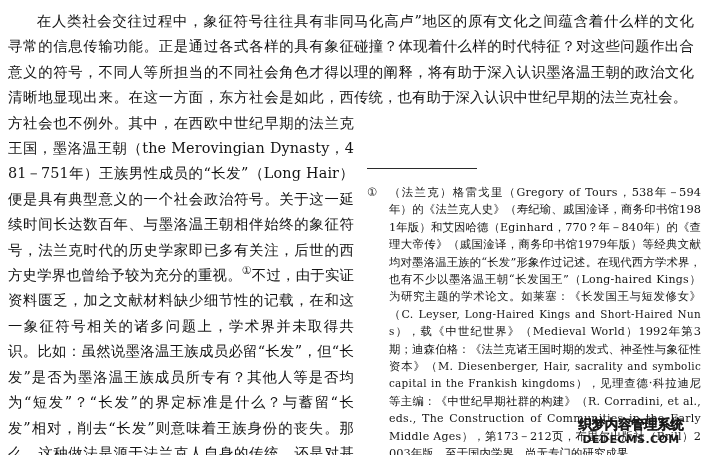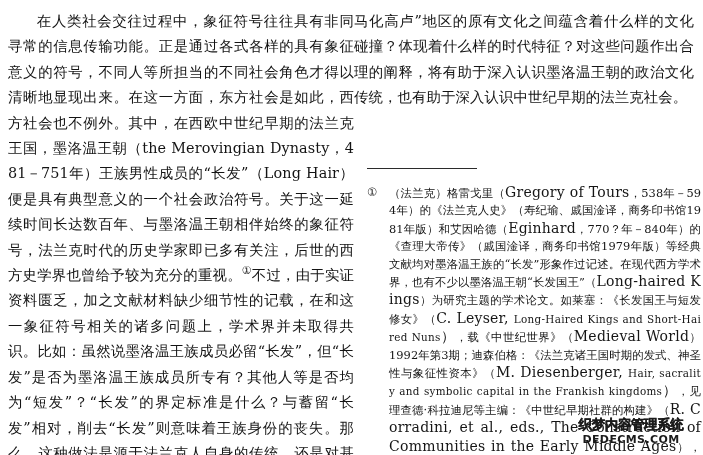--- a/index.html
+++ b/index.html
@@ -98,21 +98,21 @@
     font-size: 11.4px;
     line-height: 17.4px;
     text-align: justify;
     text-justify: inter-character;
     word-break: break-all;
     color: #151515;
     letter-spacing: 0.05px;
   }
 
   .fn-body .lat {
-    font-size: 14px;
+    font-size: 11px;
     letter-spacing: 0.25px;
   }
 
   .fn-body .ital {
     font-size: 10.4px;
     letter-spacing: 0.3px;
   }
 
   
   #watermark {

